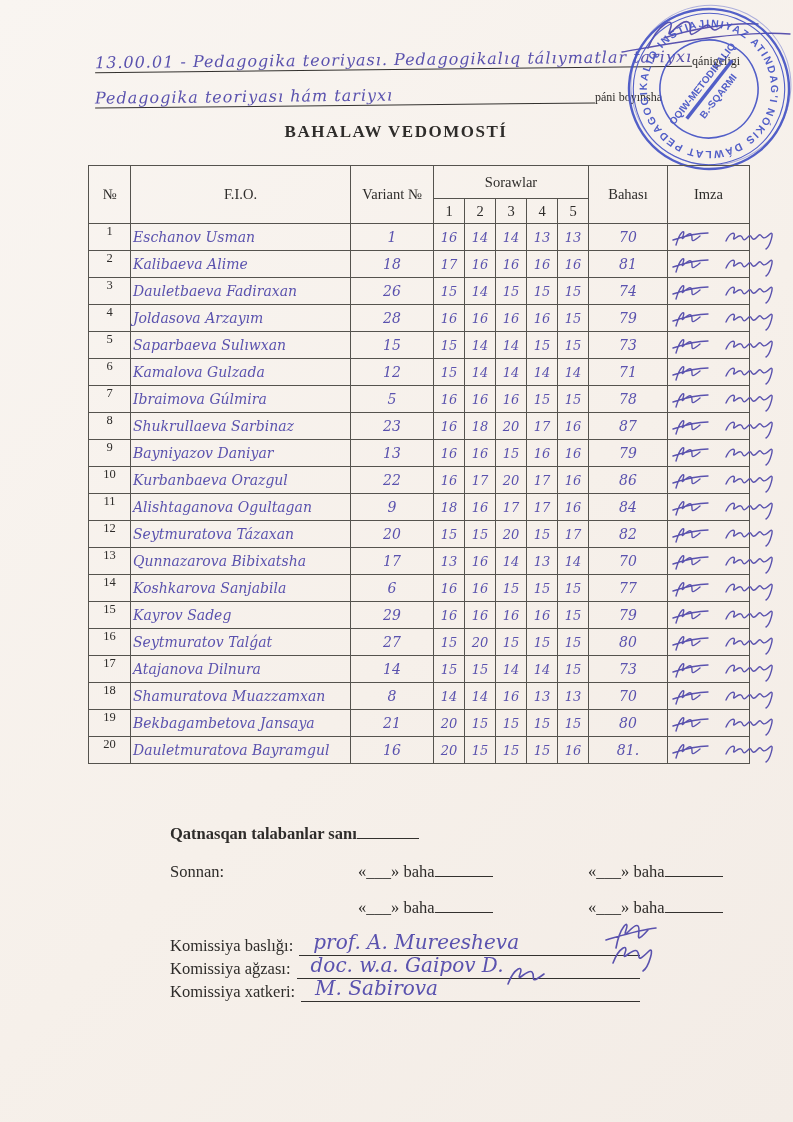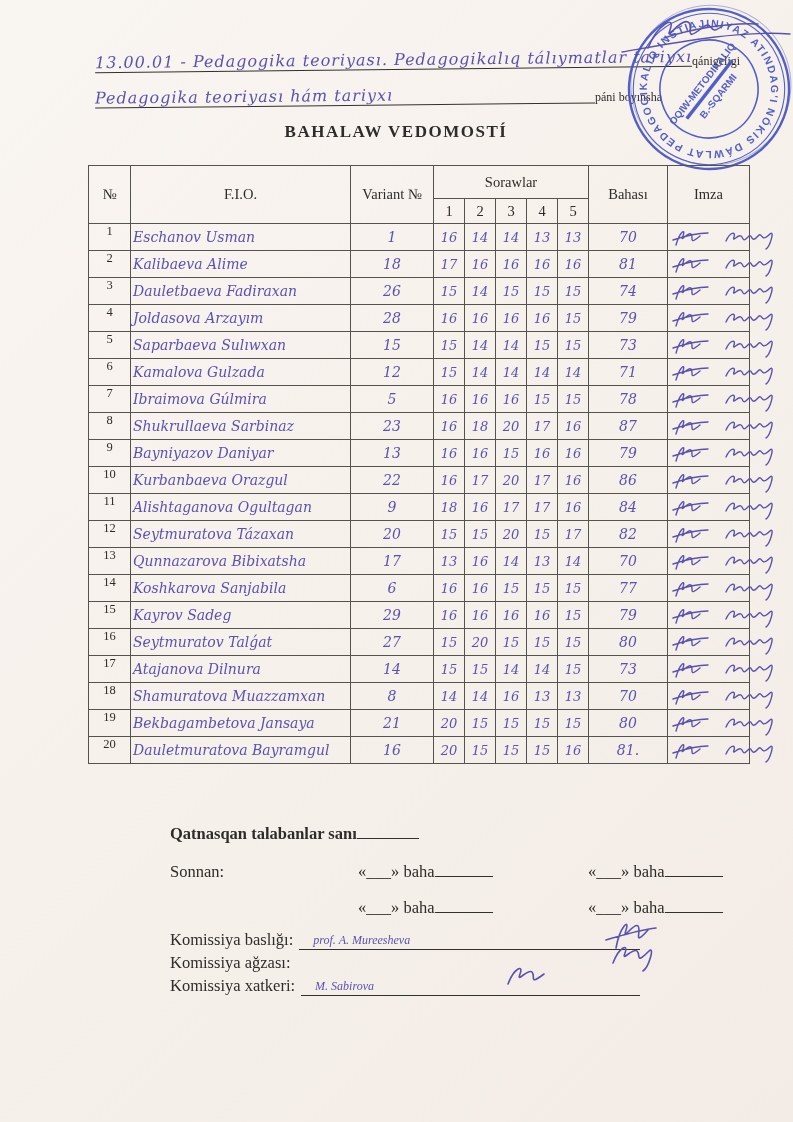--- a/index.html
+++ b/index.html
@@ -39,22 +39,22 @@
   td.c-total{font-size:14px;text-align:center;}
   td.c-imza{position:relative;}
   tr.brow{height:27px;}
 
   
   .f-line{position:absolute;left:170px;font-size:16.5px;white-space:nowrap;}
   .blank{display:inline-block;border-bottom:1.3px solid #33312e;height:14px;vertical-align:baseline;}
   .baha-cell{position:absolute;font-size:16.5px;white-space:nowrap;}
   .kom-row{position:absolute;left:170px;width:470px;display:flex;align-items:flex-end;font-size:16.5px;}
   .kom-label{flex:none;padding-right:6px;}
-  .kom-value{flex:1;border-bottom:1.4px solid #33312e;font-size:12px;padding:0 4px 1px 14px;
-             white-space:nowrap;position:relative;font-family:Liberation Serif, serif;}
+  .kom-value{flex:1;border-bottom:1.4px solid #33312e;font-size:20px;padding:0 4px 1px 14px;
+             white-space:nowrap;position:relative;}
   .kom-sig{position:absolute;right:-18px;top:-16px;}
   svg .ink{stroke:#5a52ae;fill:none;stroke-linecap:round;}
 </style>
 </head>
 <body>
 
 <div class="page">
 
   <div class="hdr-line hdr1">
     <span class="hw hdr-hw u">13.00.01 - Pedagogika teoriyası. Pedagogikalıq tálıymatlar tariyxı</span><span class="hdr-suffix">qánigeligi</span>
@@ -505,20 +505,21 @@
 
   <div class="kom-row" style="top:930px;">
     <span class="kom-label">Komissiya baslığı:</span>
     <span class="kom-value hw">prof.  A. Mureesheva</span>
     <svg class="kom-sig" width="60" height="40" viewBox="0 0 60 40">
       <path class="ink" stroke-width="1.6" d="M18 34 C22 12 32 4 28 16 C24 28 36 8 40 12 C44 16 34 34 50 16 M8 26 C22 22 40 16 58 14"></path>
     </svg>
   </div>
   <div class="kom-row" style="top:953px;">
     <span class="kom-label">Komissiya ağzası:</span>
+    <span class="kom-value hw">doc. w.a. Gaipov D.</span>
     <svg class="kom-sig" width="55" height="36" viewBox="0 0 55 36">
       <path class="ink" stroke-width="1.6" d="M10 26 C16 10 26 6 22 16 C18 26 30 10 34 14 C38 18 32 28 46 14 C52 8 46 30 40 34"></path>
     </svg>
   </div>
   <div class="kom-row" style="top:976px;">
     <span class="kom-label">Komissiya xatkeri:</span>
     <span class="kom-value hw">M. Sabirova</span>
     <svg class="kom-sig" style="right:90px;" width="50" height="34" viewBox="0 0 50 34">
       <path class="ink" stroke-width="1.6" d="M8 24 C14 8 24 4 20 14 C16 24 28 8 32 12 C36 16 28 26 44 14"></path>
     </svg>

